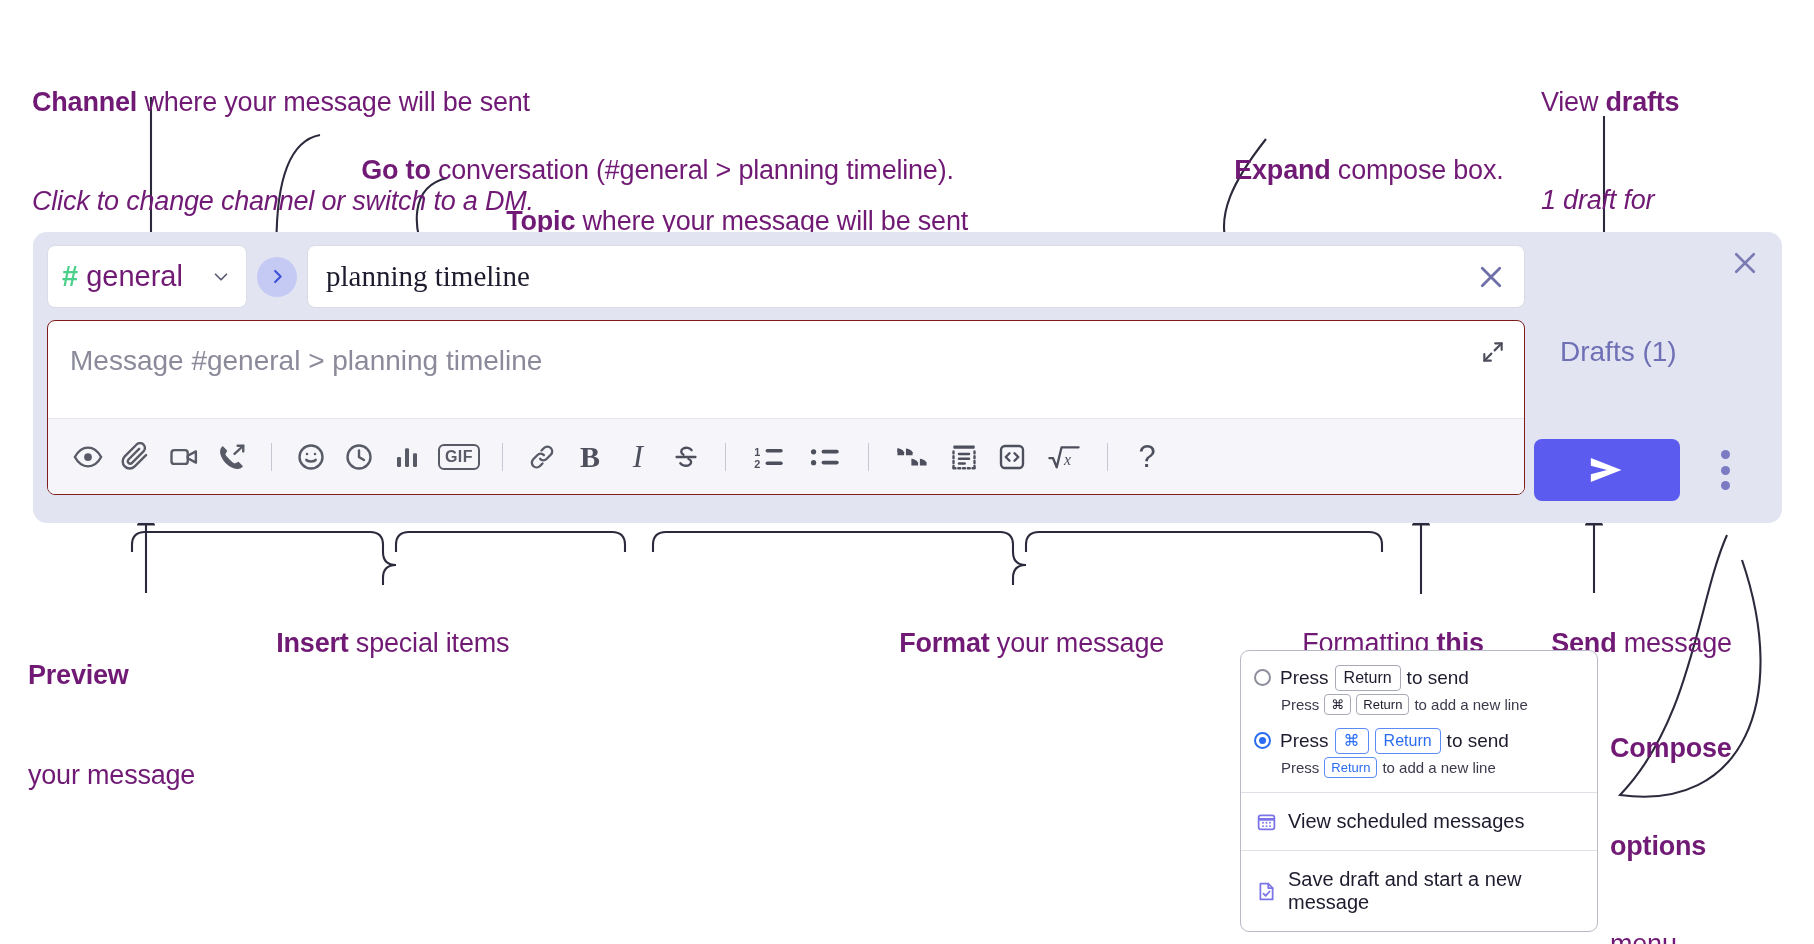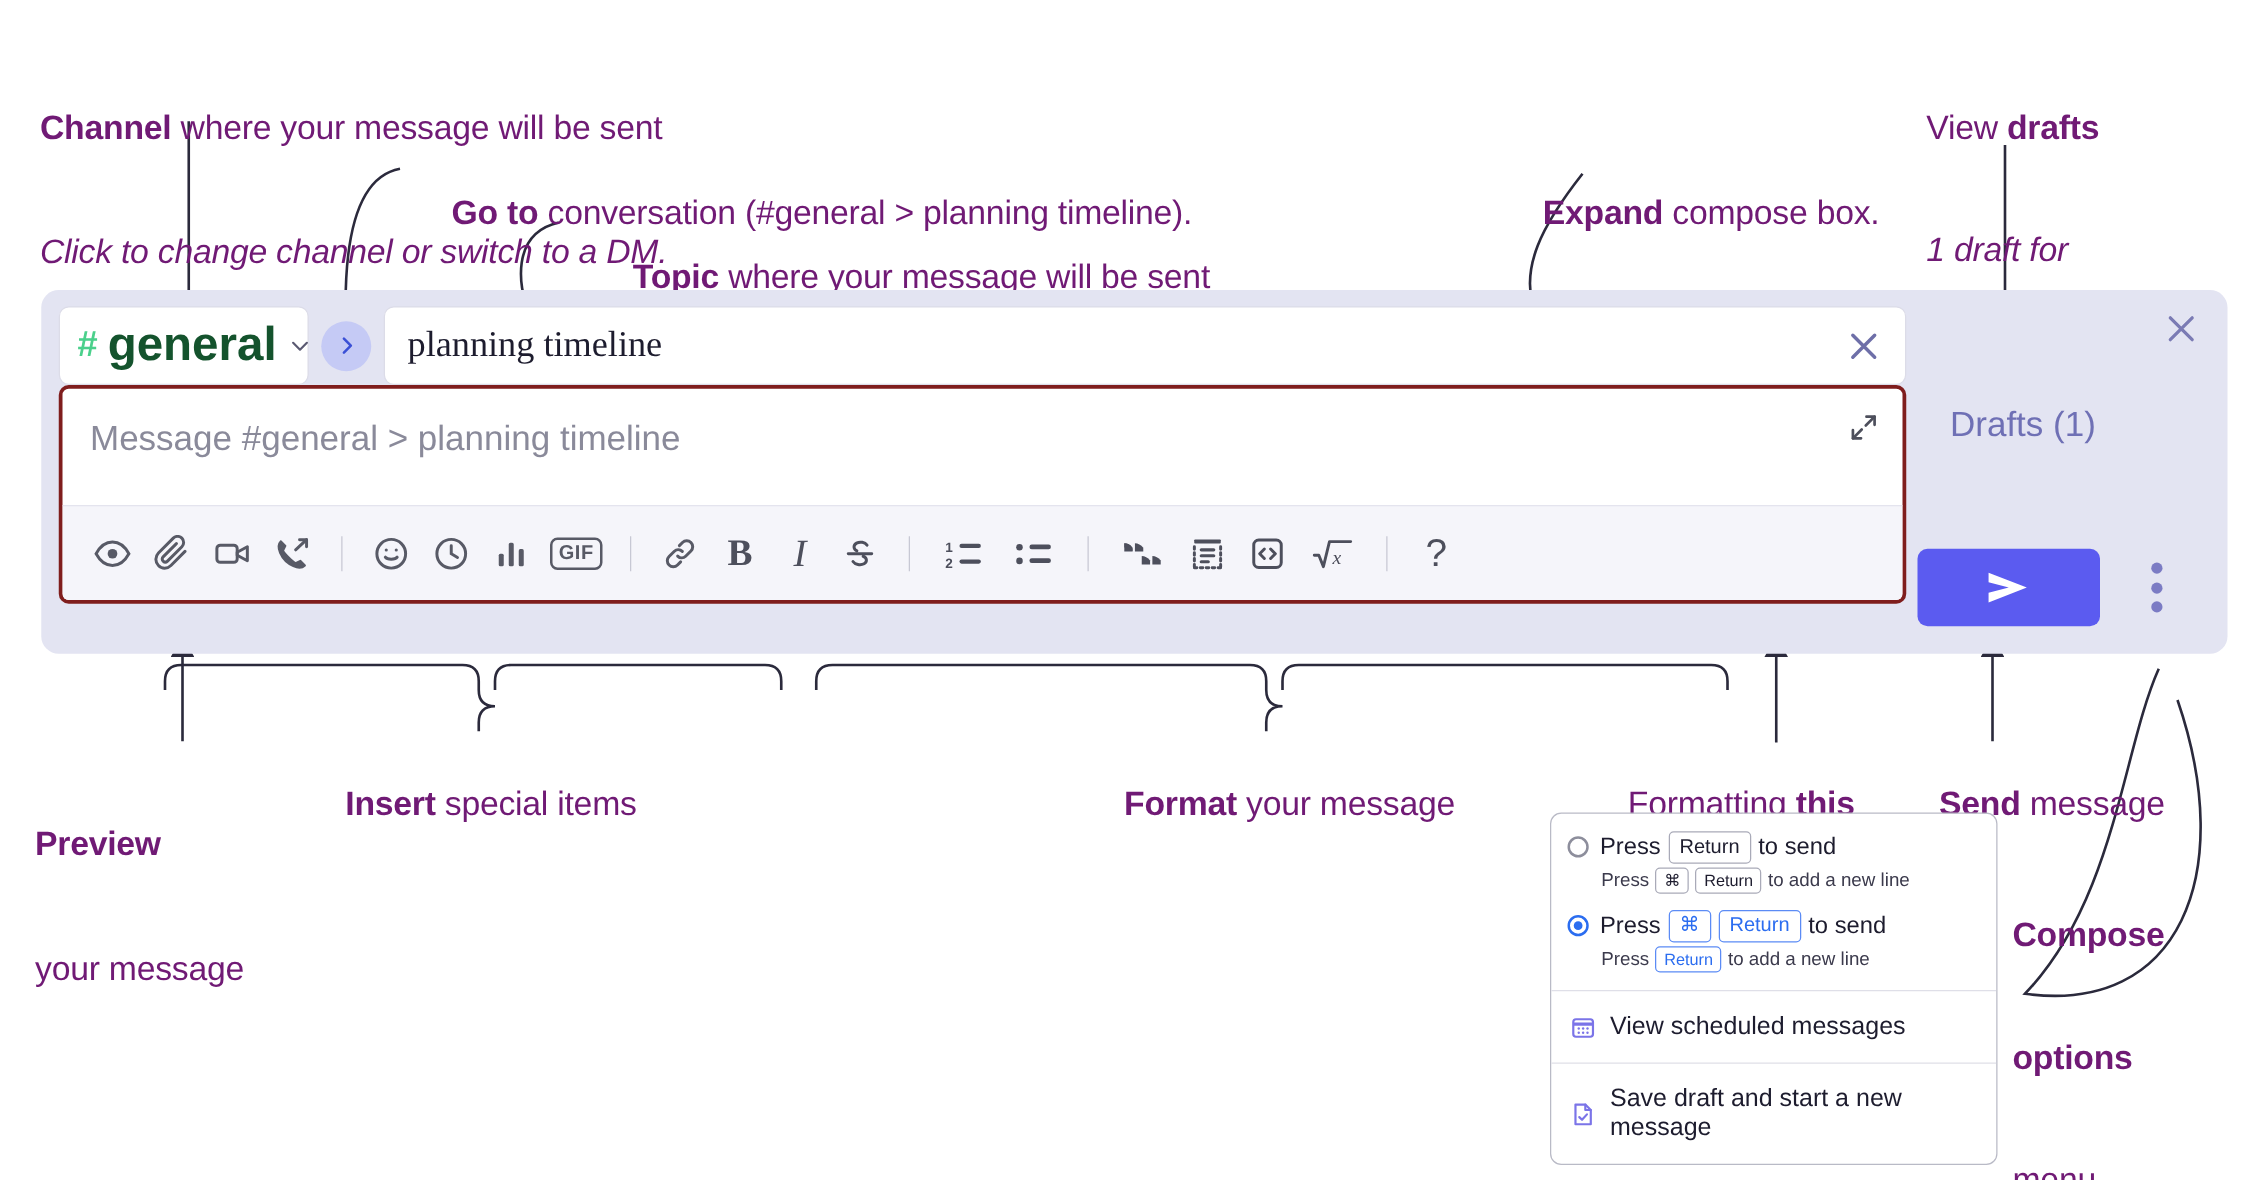--- a/index.html
+++ b/index.html
@@ -55,21 +55,21 @@
     width: 200px; height: 63px;
     background: #ffffff;
     border: 1px solid #dcdce8;
     border-radius: 8px;
     display: flex; align-items: center;
     padding: 0 14px;
     cursor: pointer;
     gap: 8px;
   }
   .hash { color: #4ad08b; font-size: 29px; font-weight: 700; line-height: 1; }
-  .channel-name { font-size: 38px; color: #14532d; flex: 1; font-weight: bold; }
+  .channel-name { font-size: 29px; color: #701a75; flex: 1; }
   .chev { color: #5b5a72; }
 
   .goto-btn {
     width: 40px; height: 40px;
     margin: 0 10px;
     border-radius: 50%;
     background: #c5caf5;
     display: flex; align-items: center; justify-content: center;
     cursor: pointer;
     flex: 0 0 auto;
@@ -82,24 +82,24 @@
     border-radius: 8px;
     display: flex; align-items: center;
     padding: 0 16px 0 18px;
     font-family: Liberation Serif, serif;
   }
   .topic-value { font-size: 29px; color: #1d1c2e; flex: 1; }
   .topic-clear { width: 34px; height: 34px; display: flex; align-items: center; justify-content: center; cursor: pointer; }
 
   
   .msg-box {
-    margin-top: 0;
+    margin-top: 12px;
     height: 175px;
     background: #ffffff;
-    border: 3px solid #7f1d1d;
+    border: 1px solid #7f1d1d;
     border-radius: 8px;
     position: relative;
     overflow: hidden;
   }
   .msg-placeholder {
     position: absolute; left: 22px; top: 24px;
     font-size: 28px; color: #8a8a9a;
   }
   .expand-btn {
     position: absolute; right: 14px; top: 14px;
@@ -488,21 +488,21 @@
           <div class="tb-sep"></div>
 
           <div class="tb-btn">
             <span class="qmark">?</span>
           </div>
 
         </div>
       </div>
     </div>
 
-    <div class="drafts-link" style="left:1527px; top:92px;">Drafts (1)</div>
+    <div class="drafts-link" style="left:1527px; top:104px;">Drafts (1)</div>
 
     <div class="send-btn" style="left:1501px; top:207px;">
       <svg width="44" height="34" viewBox="0 0 24 20" fill="#ffffff">
         <path d="M2.5 3 L20.5 10 L2.5 17 L2.5 12.5 L12 10 L2.5 7.5 Z"></path>
       </svg>
     </div>
 
     <div class="kebab" style="left:1680px; top:218px;">
       <i></i>
       <i></i>

